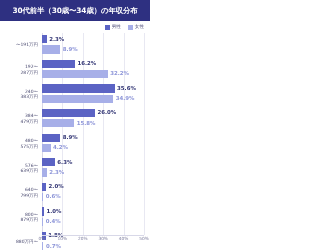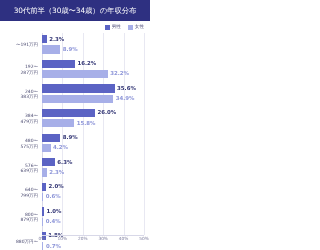--- a/index.html
+++ b/index.html
@@ -26,21 +26,21 @@
     background: #2e3081;
     display: flex;
     align-items: center;
     justify-content: center;
     box-sizing: border-box;
     padding: 0 3px;
   }
   #header-title {
     color: #ffffff;
     font-size: 7.4px;
-    font-weight: normal;
+    font-weight: bold;
     letter-spacing: -0.1px;
     white-space: nowrap;
     line-height: 1;
   }
   
   #plot {
     position: relative;
     width: 150px;
     height: 229px;
     background: #ffffff;

